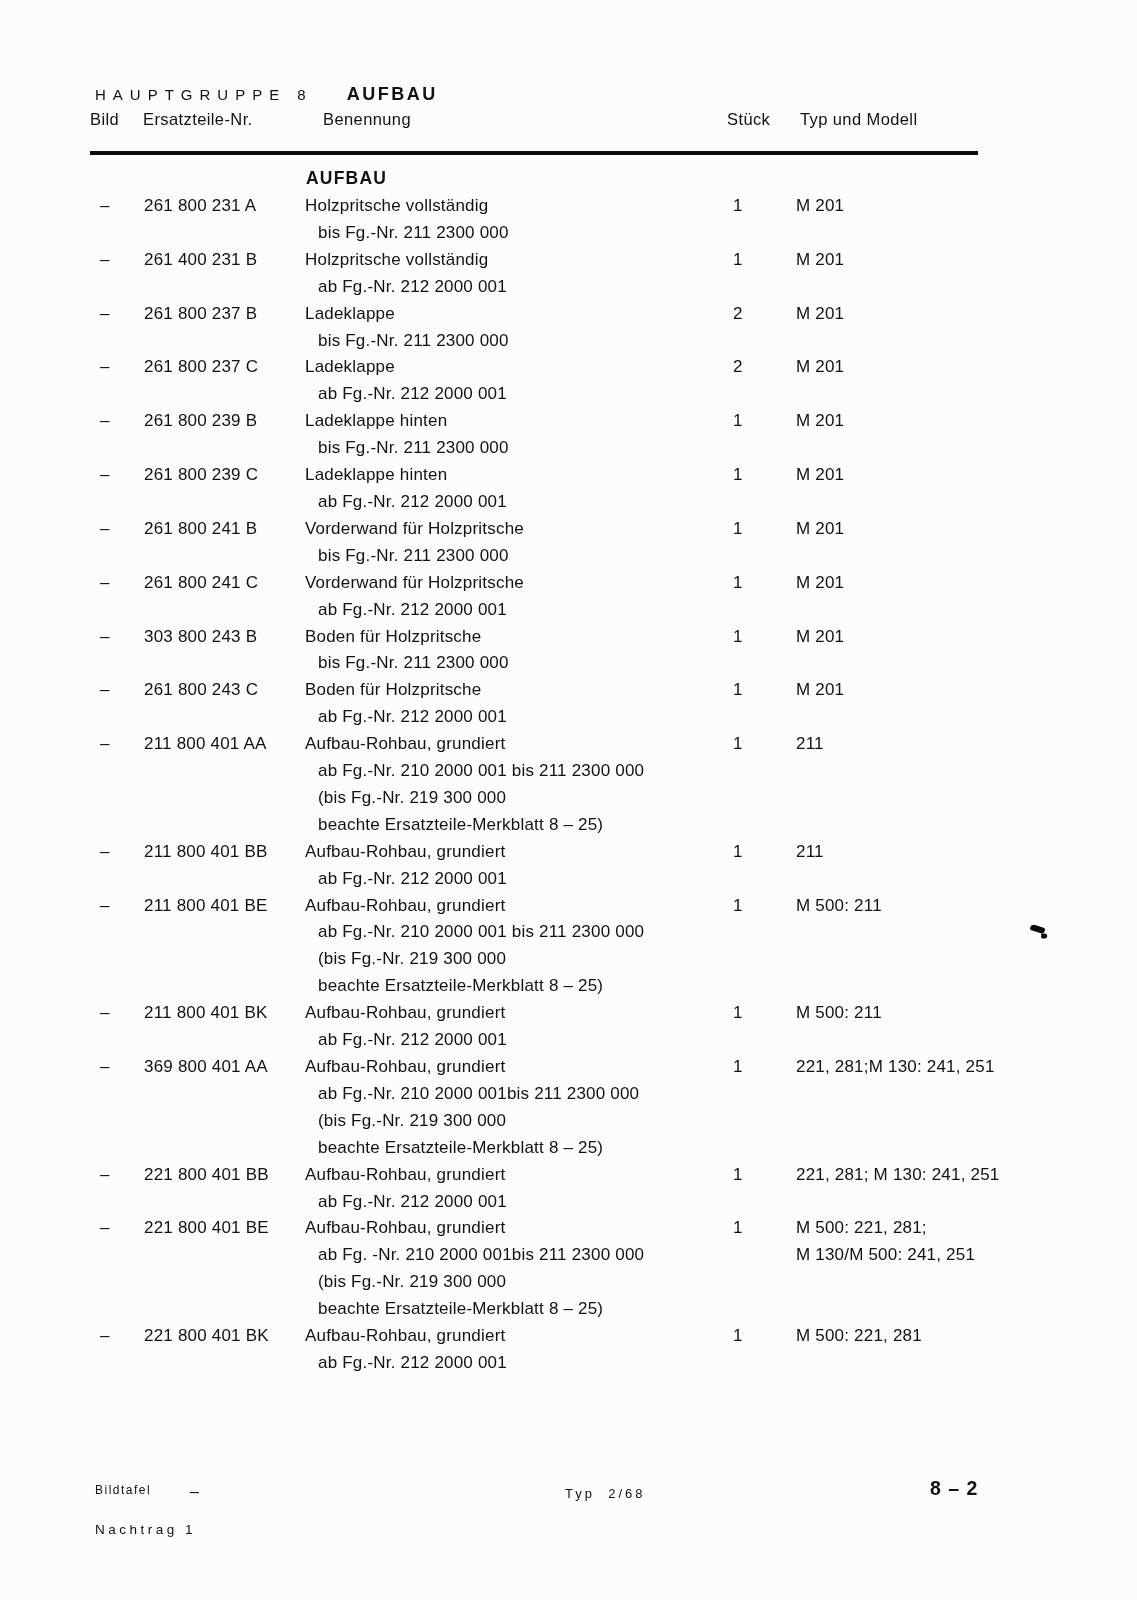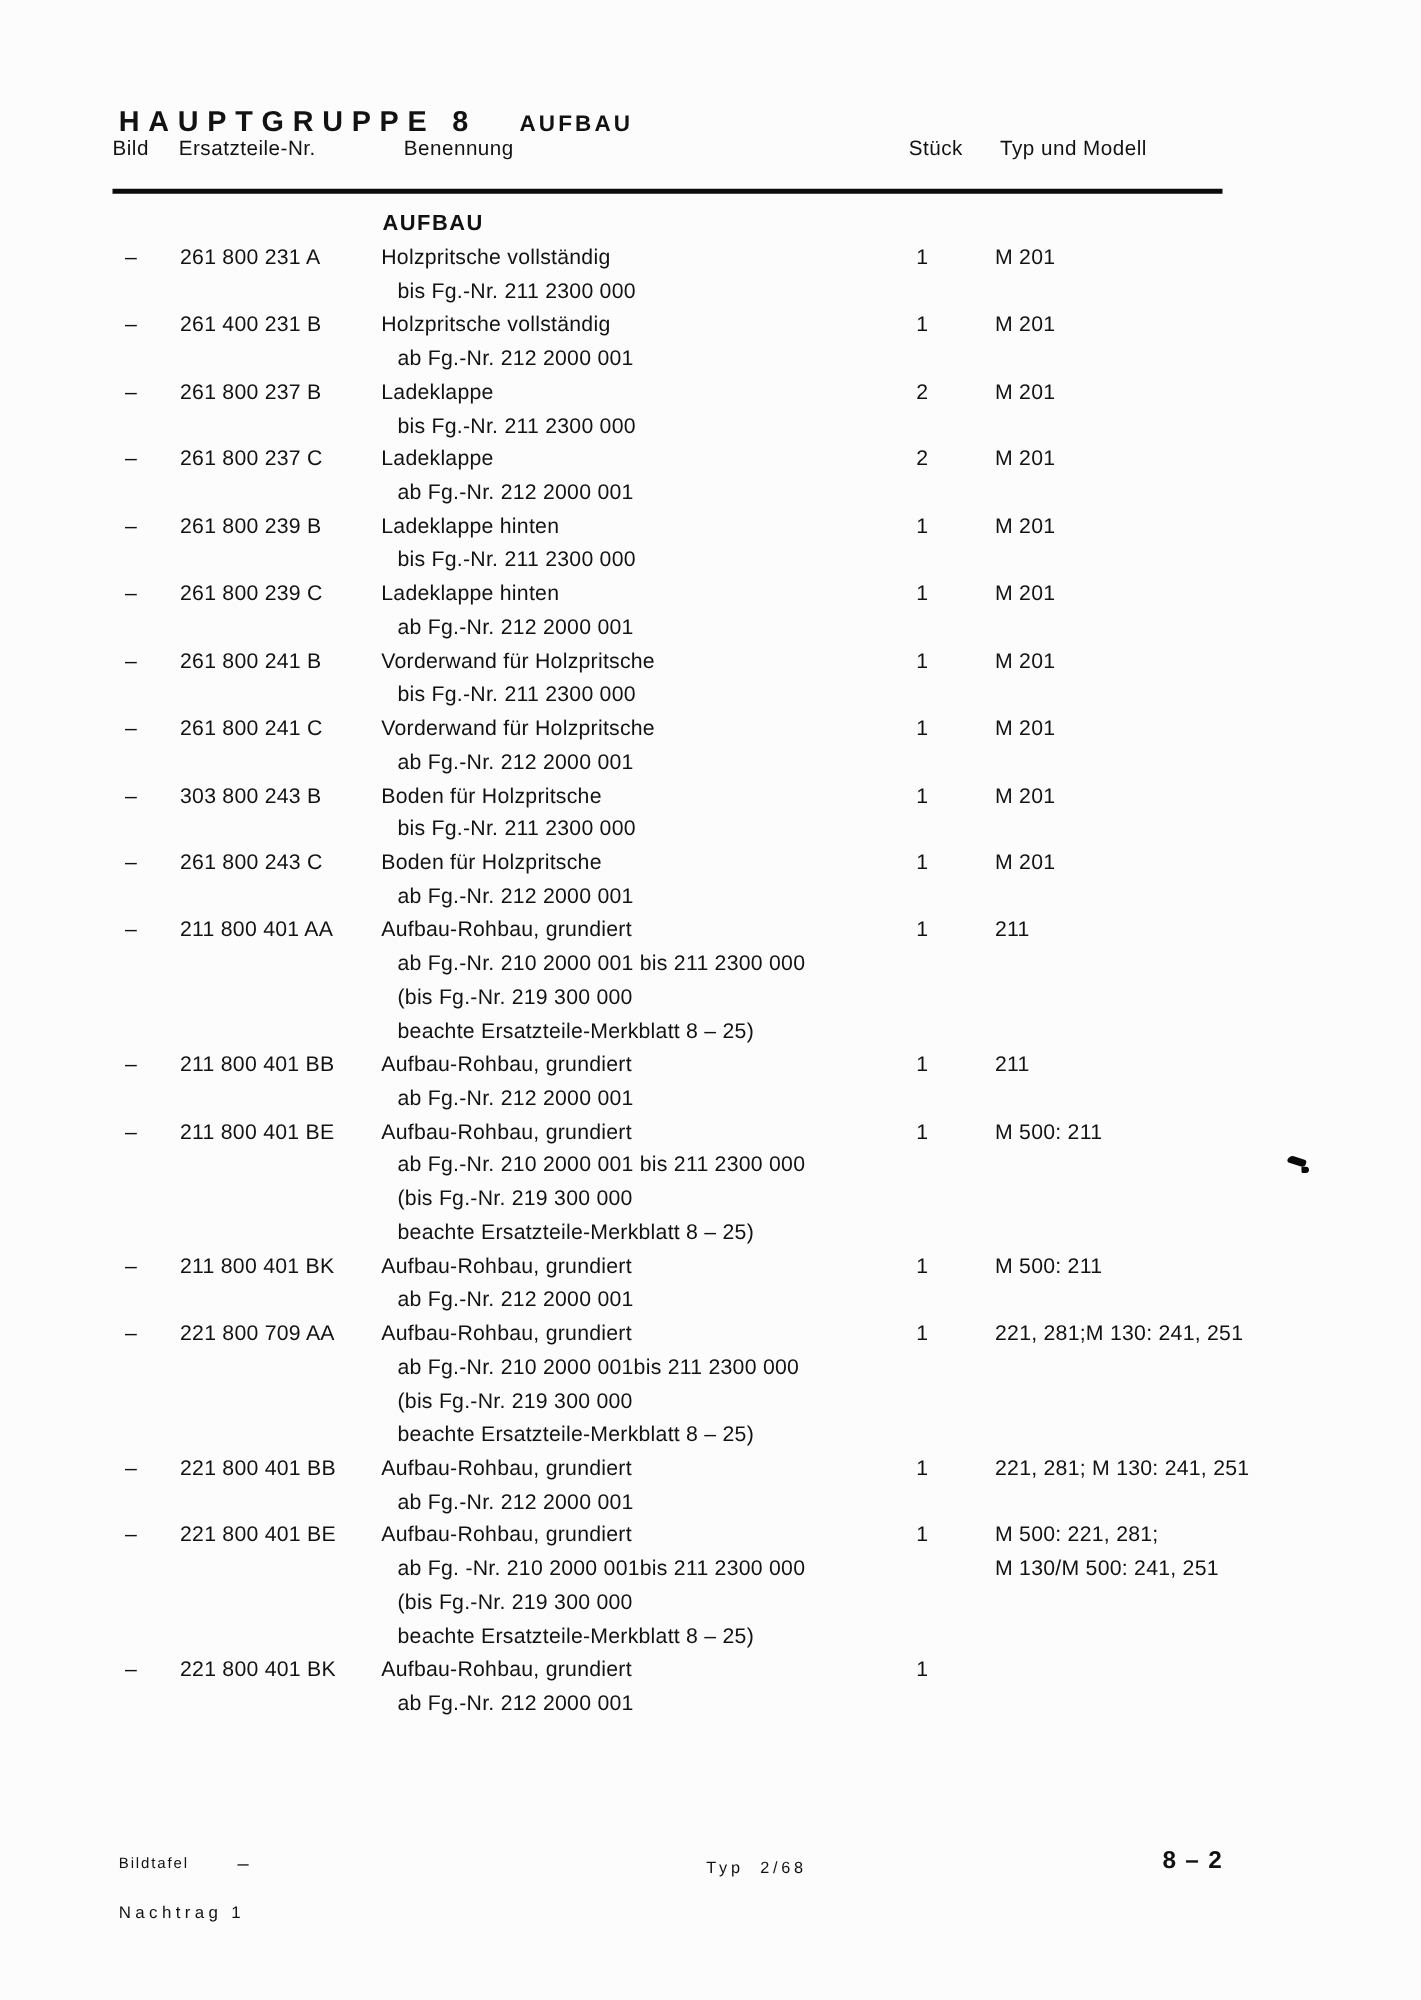--- a/index.html
+++ b/index.html
@@ -12,22 +12,22 @@
     color: #121212;
     overflow: hidden;
   }
   .masthead {
     position: absolute;
     top: 84px; left: 95px;
     display: flex;
     align-items: baseline;
   }
   .group-label {
-    font-size: 23px;
-    font-weight: 700;
+    font-size: 15px;
+    font-weight: 400;
     letter-spacing: 7px;
     white-space: pre;
   }
   .group-title {
     font-size: 18px;
     font-weight: 700;
     letter-spacing: 2.5px;
     margin-left: 34px;
   }
   .colheads { position: absolute; top: 110px; left: 0; width: 100%; font-size: 16.5px; letter-spacing: 0.4px; }
@@ -339,21 +339,21 @@
           </div>
       </div>
       <div class="cell-qty">1</div>
       <div class="cell-typ">
           <div>M 500: 211</div>
         </div>
     </div>
 
     <div class="row">
       <div class="cell-bild">–</div>
-      <div class="cell-nr">221 800 709 AA</div>
+      <div class="cell-nr">369 800 401 AA</div>
       <div class="cell-name">
         <div>Aufbau-Rohbau, grundiert</div>
         <div>
             <div class="detail-line">ab Fg.-Nr. 210 2000 001bis 211 2300 000</div>
             <div class="detail-line">(bis Fg.-Nr. 219 300 000</div>
             <div class="detail-line">beachte Ersatzteile-Merkblatt 8 – 25)</div>
           </div>
       </div>
       <div class="cell-qty">1</div>
       <div class="cell-typ">
@@ -397,20 +397,23 @@
     <div class="row">
       <div class="cell-bild">–</div>
       <div class="cell-nr">221 800 401 BK</div>
       <div class="cell-name">
         <div>Aufbau-Rohbau, grundiert</div>
         <div>
             <div class="detail-line">ab Fg.-Nr. 212 2000 001</div>
           </div>
       </div>
       <div class="cell-qty">1</div>
+      <div class="cell-typ">
+          <div>M 500: 221, 281</div>
+        </div>
     </div>
   </div>
 
   <div class="footer-bildtafel-label">Bildtafel</div>
   <div class="footer-bildtafel-value">–</div>
   <div class="footer-typ">Typ  2/68</div>
   <div class="footer-page">8 – 2</div>
   <div class="footer-nachtrag">Nachtrag 1</div>
 
   <div class="ink-blot"></div>

